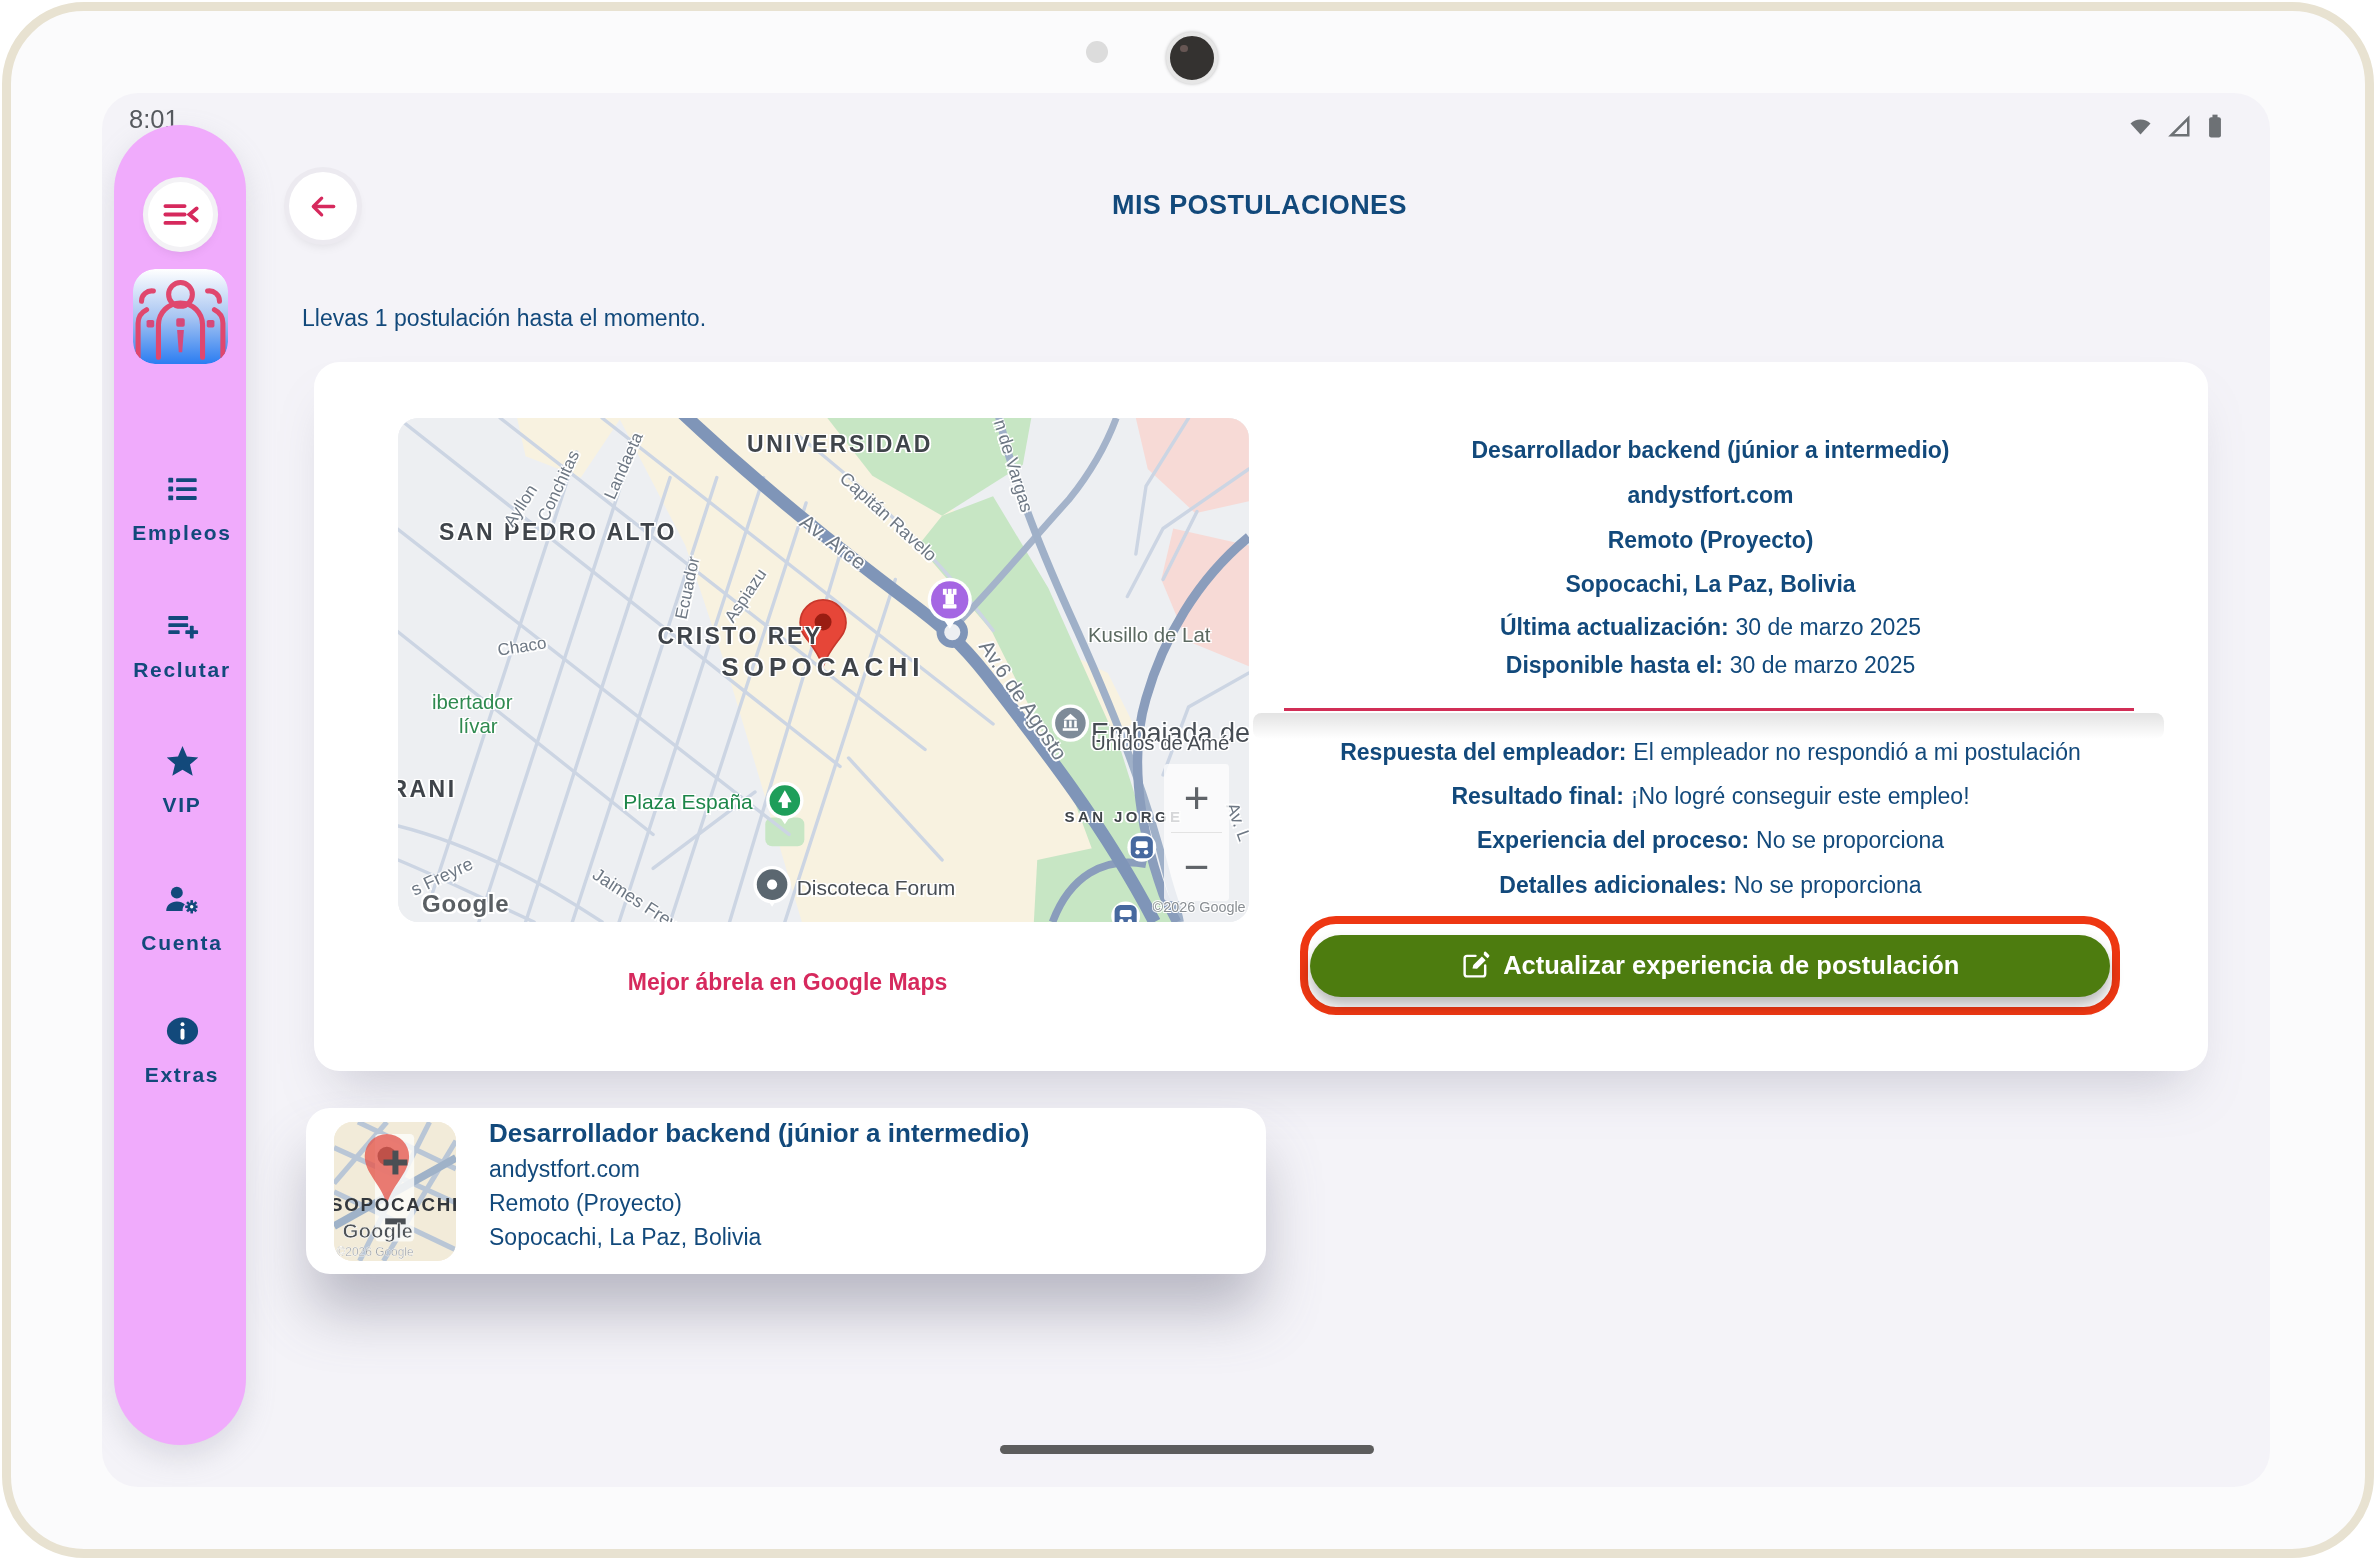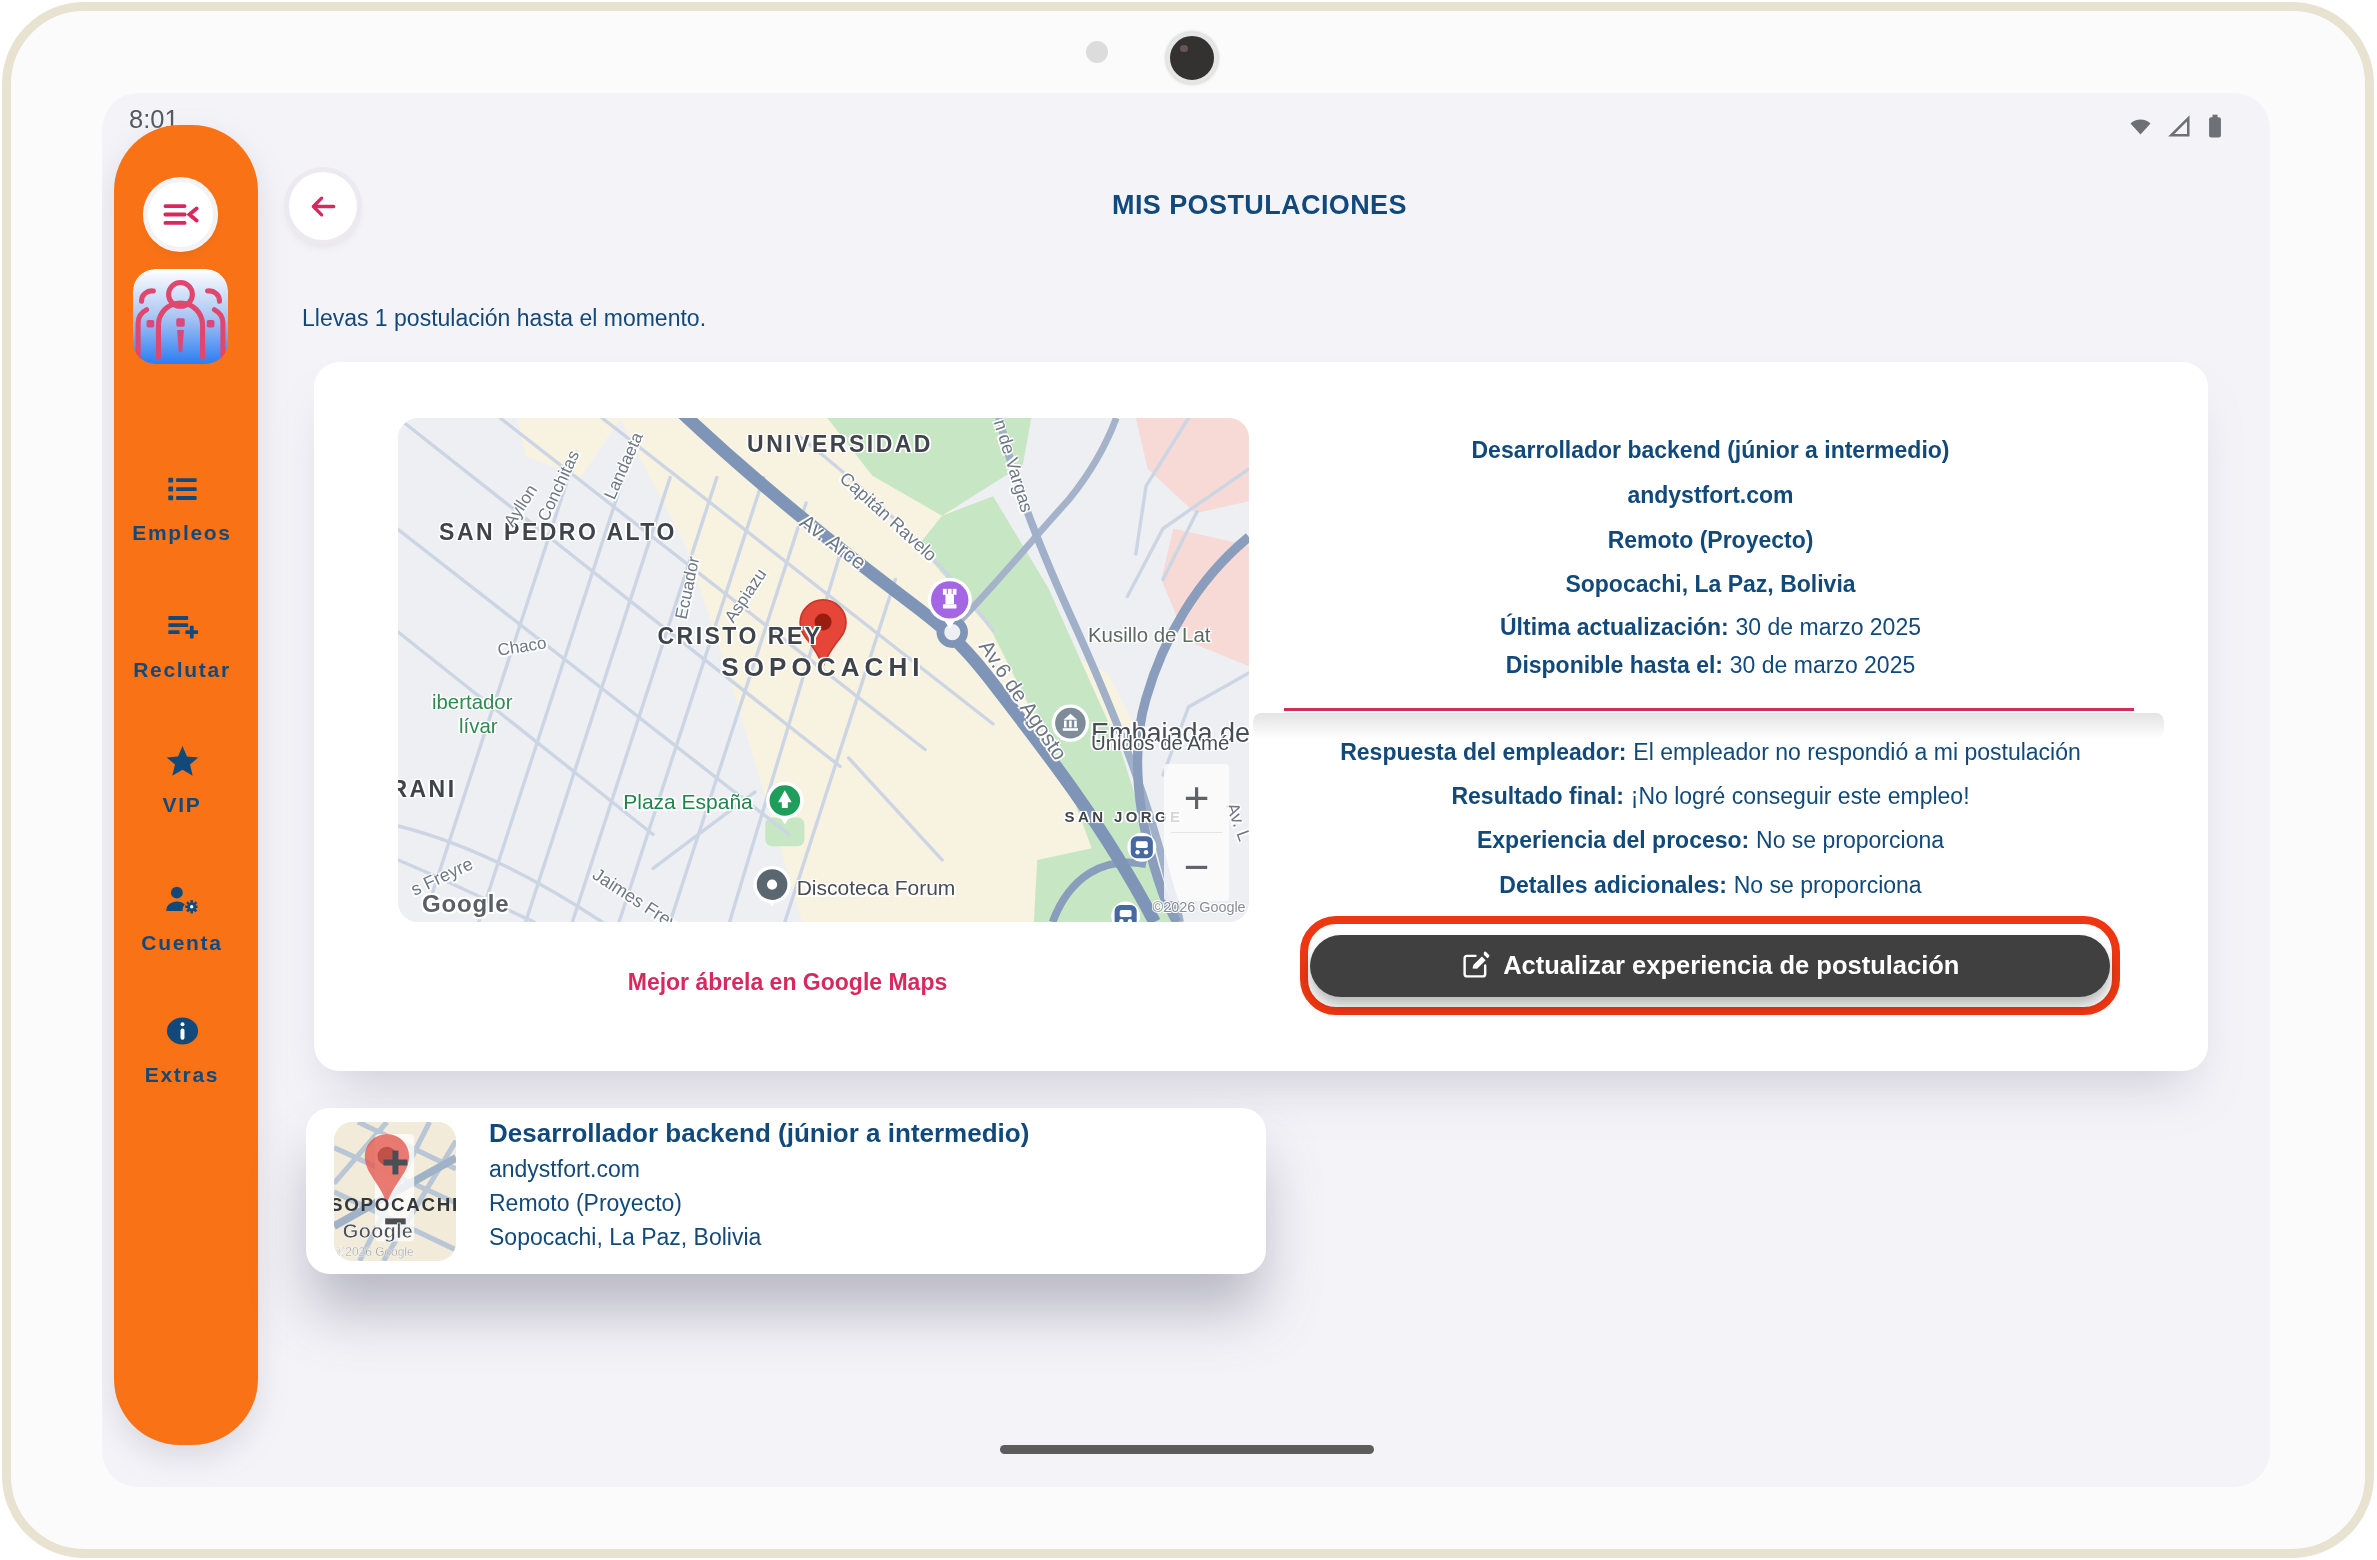--- a/index.html
+++ b/index.html
@@ -10,21 +10,21 @@
   .cam-dot{position:absolute;left:1086px;top:41px;width:22px;height:22px;border-radius:50%;background:#dcdcdc;}
   .cam-lens{position:absolute;left:1166px;top:32px;width:44px;height:44px;border-radius:50%;
     background:#343230;border:4.2px solid #e6e6e6;box-shadow:0 0 3.4px rgba(0,0,0,.25);}
   .cam-lens:after{content:"";position:absolute;left:10.2px;top:8.5px;width:7.6px;height:7.6px;border-radius:50%;background:#6b5a58;opacity:.9;}
   
   .screen{position:absolute;left:102px;top:93px;width:2168px;height:1394px;background:#f4f3f8;
     border-radius:36px;overflow:hidden;}
   .time{position:absolute;left:27px;top:12px;font-size:25.5px;color:#55595e;}
   .statusicons{position:absolute;right:44px;top:20.4px;display:flex;gap:12px;align-items:center;}
   
-  .sidebar{position:absolute;left:12px;top:32px;width:144px;height:1320px;background:#f97316;
+  .sidebar{position:absolute;left:12px;top:32px;width:132px;height:1320px;background:#f0abfc;
     border-radius:66px;box-shadow:0 12px 29px rgba(150,150,170,.28);}
   .menu-btn{position:absolute;left:34px;top:57px;width:65px;height:65px;border-radius:50%;background:#fff;
     box-shadow:0 0 0 5.1px #f3f2f5, 0 5.1px 12px rgba(0,0,0,.10);display:flex;align-items:center;justify-content:center;}
   .app-logo{position:absolute;left:18.7px;top:144px;width:95px;height:95px;border-radius:22px;overflow:hidden;}
   .nav-item{position:absolute;left:0;width:136px;display:flex;flex-direction:column;align-items:center;gap:10.2px;cursor:pointer;}
   .nav-item .nico{height:44px;display:flex;align-items:center;justify-content:center;}
   .nav-item .nlabel{font-size:21px;font-weight:bold;color:#12497b;letter-spacing:1.7px;}
   
   .back-btn{position:absolute;left:187px;top:79px;width:68px;height:68px;border-radius:50%;background:#fff;
     box-shadow:0 0 0 5.1px #eceaf0, 0 5.1px 12px rgba(0,0,0,.10);display:flex;align-items:center;justify-content:center;}
@@ -54,21 +54,21 @@
   
   .drow{position:absolute;left:899px;width:995px;height:34px;text-align:center;font-size:23px;color:#12497b;
     display:flex;align-items:center;justify-content:center;white-space:nowrap;}
   .drow b{font-weight:bold;margin-right:6.8px;}
   .headline{font-weight:bold;}
   .divider{position:absolute;left:970px;top:346px;width:850px;height:2.5px;background:#d12e56;}
   .shadeband{position:absolute;left:939px;top:351px;width:911px;height:25.5px;border-radius:8.5px;
     background:linear-gradient(#0000001c,#00000000);}
   .annotate{position:absolute;left:986px;top:554px;width:820px;height:99px;border:8.5px solid #ee3712;
     border-radius:36px;display:flex;align-items:center;justify-content:center;box-sizing:border-box;}
-  .update-btn{width:800px;height:62px;border:none;border-radius:31px;background:#404040;color:#fff;
+  .update-btn{width:800px;height:62px;border:none;border-radius:31px;background:#4d7c0f;color:#fff;
     font-family:inherit;font-size:25.5px;font-weight:bold;display:flex;align-items:center;justify-content:center;gap:13.6px;
     box-shadow:0 8.5px 13.6px rgba(0,0,0,.28);cursor:pointer;}
   
   .summary-card{position:absolute;left:204px;top:1015px;width:960px;height:166px;background:#fff;border-radius:24px;
     box-shadow:0 41px 59px -5.1px rgba(110,110,130,.45);cursor:pointer;}
   .thumb{position:absolute;left:28px;top:13.6px;width:122px;height:139px;border-radius:18.7px;overflow:hidden;background:#f2ebd9;}
   .sc-text{position:absolute;left:183px;top:6.8px;}
   .sc-title{font-size:26px;font-weight:bold;color:#12497b;line-height:37px;}
   .sc-line{font-size:23px;color:#12497b;line-height:34px;}
   .gesture{position:absolute;left:898px;top:1352px;width:374px;height:8.5px;border-radius:5.1px;background:#5d5d5d;cursor:grab;}

